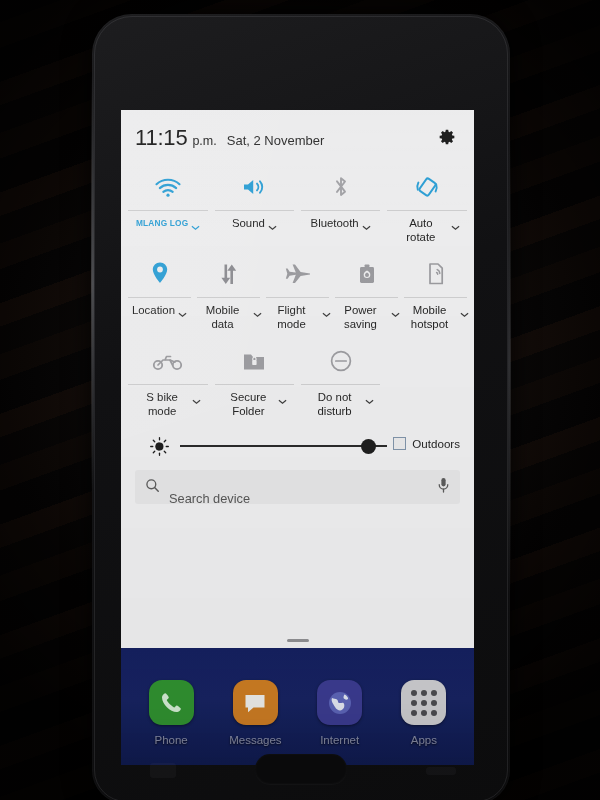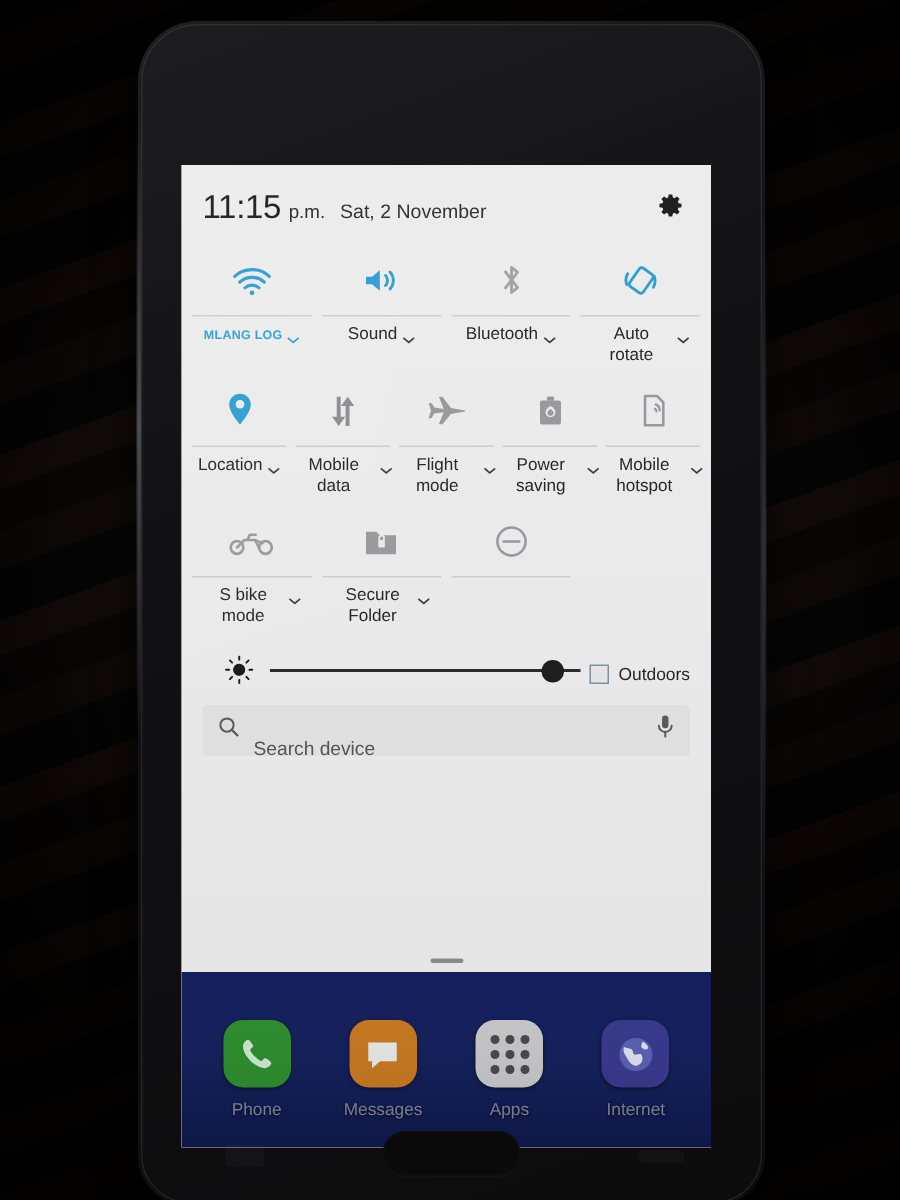--- a/index.html
+++ b/index.html
@@ -164,21 +164,21 @@
     vertical-align: 1px;
   }
   .qs-tile.empty .qs-icon, .qs-tile.empty .qs-labelwrap { visibility:hidden; }
 
   .qs-tip {
     padding: 14px 16px 0 16px;
     font-size: 12.6px; color:#2b2b2b; line-height: 18px;
   }
 
   .bright-row {
-    display:flex; align-items:flex-end;
+    display:flex; align-items:flex-start;
     padding: 16px 14px 0 27px;
   }
   .bright-icon { width:22px; display:flex; justify-content:center; }
   .slider {
     position:relative; flex:1 1 auto; height:18px; margin: 0 6px 0 10px;
   }
   .slider-track {
     position:absolute; top:8px; left:0; right:0; height:2px; background:#2a2a2a;
   }
   .slider-thumb {
@@ -489,20 +489,28 @@
             </div>
 
             <div class="qs-tile">
               <div class="qs-icon">
                 <svg width="26" height="26" viewBox="0 0 26 26">
                   <circle cx="13" cy="13" r="9.4" fill="none" stroke="#9a9a9e" stroke-width="1.7"></circle>
                   <path d="M7.8 13h10.4" stroke="#9a9a9e" stroke-width="1.7" stroke-linecap="round"></path>
                 </svg>
               </div>
               <div class="qs-divider"></div>
+              <div class="qs-labelwrap">
+                <span class="qs-label">Do not disturb</span>
+                <span class="caret">
+                  <svg width="9" height="6" viewBox="0 0 10 6">
+                      <path d="M1 1l4 3.4L9 1" fill="none" stroke="#3c3c3c" stroke-width="1.3"></path>
+                    </svg>
+                </span>
+              </div>
             </div>
 
 
             <div class="qs-tile empty">
               <div class="qs-icon"></div>
               <div class="qs-labelwrap">
                 <span class="qs-label"></span>
               </div>
             </div>
           </div>
@@ -570,46 +578,46 @@
         <div class="dock-app">
           <div class="app-icon" id="iconMsg" style="background: rgb(201, 122, 34);">
             <svg width="26" height="24" viewBox="0 0 26 24">
               <path d="M3.5 4h19v12.5h-11L6 21.2v-4.7H3.5z" fill="#e9e9e6"></path>
             </svg>
           </div>
           <div class="app-label">Messages</div>
         </div>
 
         <div class="dock-app">
-          <div class="app-icon" id="iconApps" style="background: rgb(201, 201, 204);">
-            <div class="apps-dot-grid">
-              <span class="apps-dot"></span>
-              <span class="apps-dot"></span>
-              <span class="apps-dot"></span>
-              <span class="apps-dot"></span>
-              <span class="apps-dot"></span>
-              <span class="apps-dot"></span>
-              <span class="apps-dot"></span>
-              <span class="apps-dot"></span>
-              <span class="apps-dot"></span>
-            </div>
-          </div>
-          <div class="app-label">Apps</div>
-        </div>
-
-        <div class="dock-app">
           <div class="app-icon" id="iconNet" style="background: rgb(58, 58, 142);">
             <svg width="28" height="28" viewBox="0 0 28 28">
               <circle cx="14" cy="14" r="11" fill="#5b63b5"></circle>
               <path d="M6 9c2 1 3.5.5 5 1.5s.5 3 2 3.5 3.5-1 4.5 0 1 3 .5 4.5-2.5 3-4 3-4-1.5-5-3.5S4.5 12 6 9z" fill="#dfe3ee"></path>
               <path d="M18.5 5.5c1.5.5 3 2 3.5 3.5s-1.5 2-2.5 1.5-2-1-2-2 .5-2.5 1-3z" fill="#dfe3ee"></path>
             </svg>
           </div>
           <div class="app-label">Internet</div>
         </div>
+
+        <div class="dock-app">
+          <div class="app-icon" id="iconApps" style="background: rgb(201, 201, 204);">
+            <div class="apps-dot-grid">
+              <span class="apps-dot"></span>
+              <span class="apps-dot"></span>
+              <span class="apps-dot"></span>
+              <span class="apps-dot"></span>
+              <span class="apps-dot"></span>
+              <span class="apps-dot"></span>
+              <span class="apps-dot"></span>
+              <span class="apps-dot"></span>
+              <span class="apps-dot"></span>
+            </div>
+          </div>
+          <div class="app-label">Apps</div>
+        </div>
       </div>
 
       <div class="screen-soft"></div>
       <div class="screen-glare"></div>
     </div>
 
     <div class="key-left"></div>
     <div class="home-btn"></div>
     <div class="key-right"></div>
   </div>

